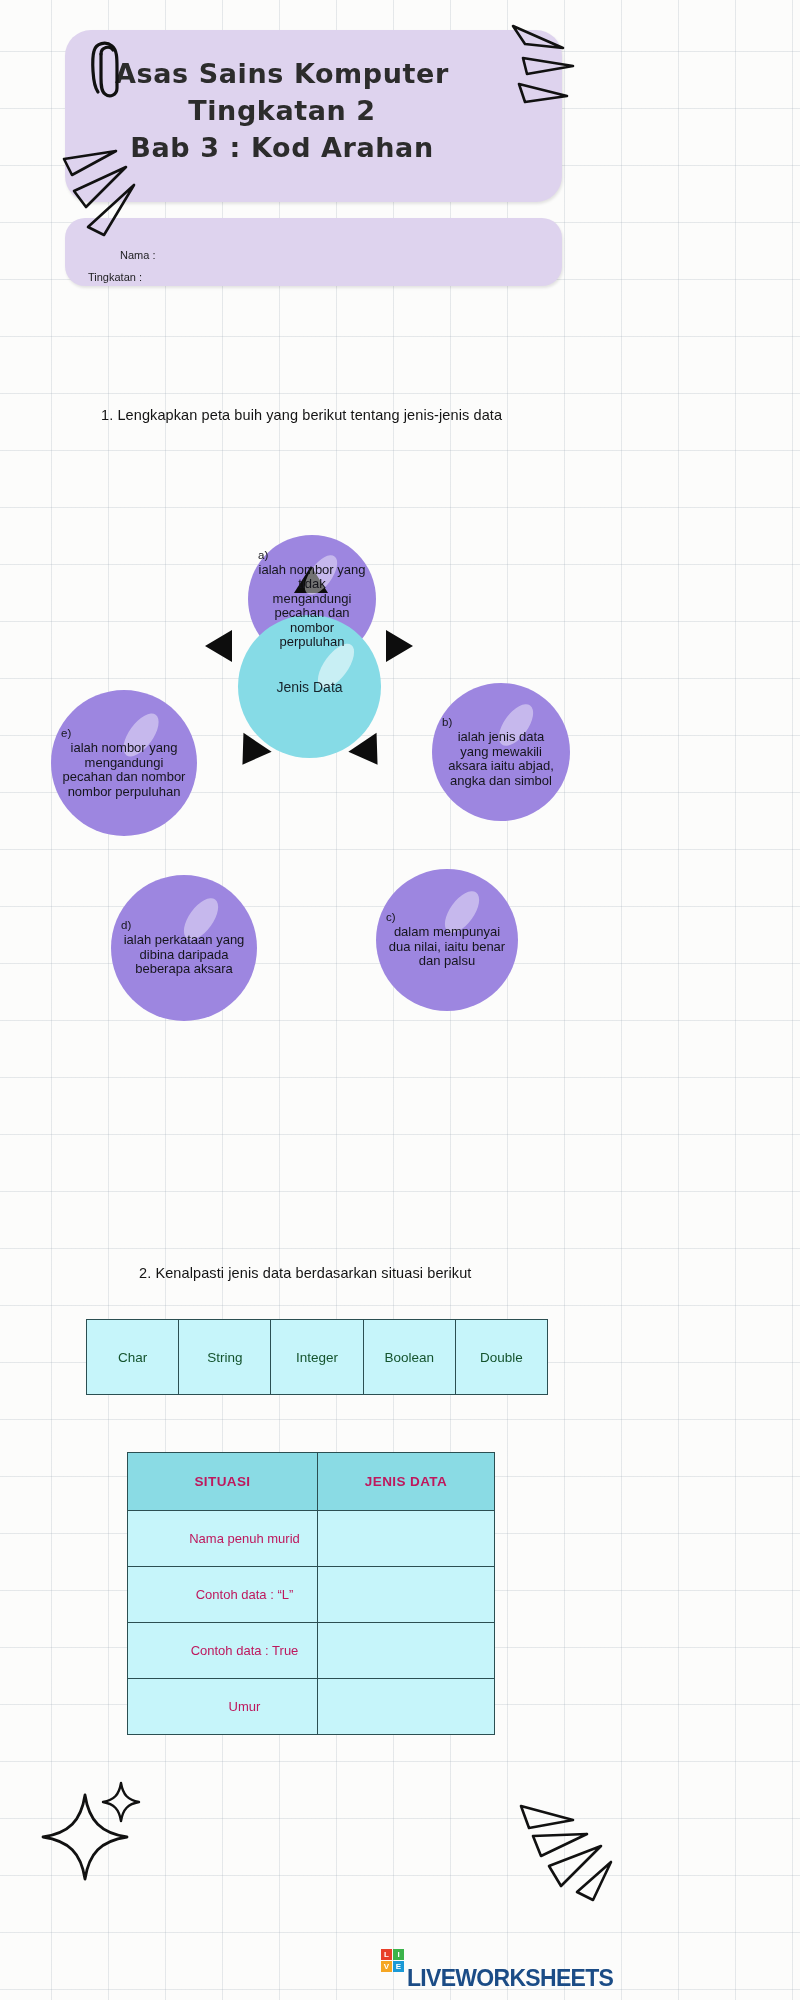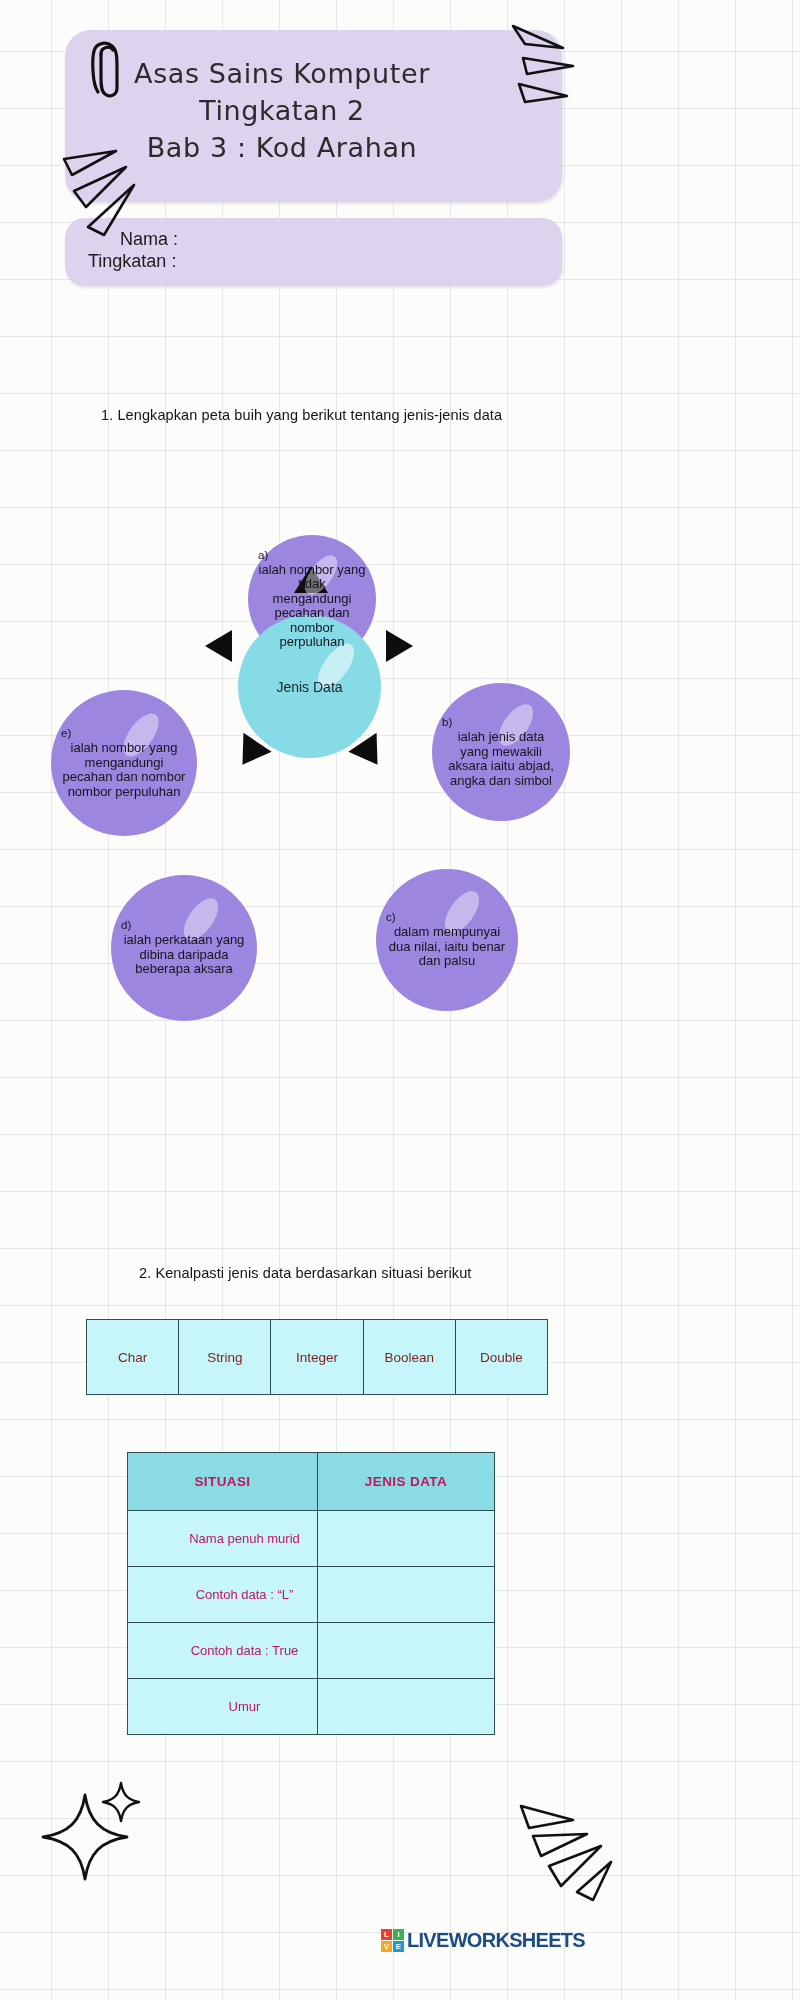--- a/index.html
+++ b/index.html
@@ -38,40 +38,40 @@
     box-shadow: 1px 2px 3px rgba(0,0,0,0.10);
   }
   #title-text {
     position: absolute;
     left: 65px; top: 55px;
     width: 393px;
     text-align: center;
     color: #2c2c2c;
     font-family: "DejaVu Sans", sans-serif;
     font-size: 27px;
-    font-weight: 400;
+    font-weight: 700;
     line-height: 37px;
     letter-spacing: 0.6px;
     padding-left: 41px;
   }
   #title-text .tline { display: block; }
 
   
   #name-card {
     position: absolute;
     left: 65px; top: 218px;
     width: 497px; height: 68px;
     background: #ded3ee;
     border-radius: 20px;
     box-shadow: 1px 2px 3px rgba(0,0,0,0.10);
   }
   #name-fields {
     position: absolute;
-    left: 88px; top: 228px;
-    font-size: 18px;
+    left: 88px; top: 244px;
+    font-size: 11px;
     color: #1d1d1f;
     line-height: 22px;
   }
   #name-fields .nf { display: block; }
   #name-fields .nf.indent { padding-left: 32px; }
 
   
   .doodle { position: absolute; z-index: 3; pointer-events: none; }
   #paperclip-icon { left: 88px; top: 38px; }
   #burst-topright-icon { left: 505px; top: 18px; }
@@ -152,21 +152,21 @@
     border: 1.4px solid #2b4f52;
     background: #c6f5fa;
   }
   #word-bank .wb-cell {
     flex: 1;
     display: flex;
     align-items: center;
     justify-content: center;
     border-right: 1.4px solid #2b4f52;
     font-size: 13.5px;
-    color: #7f1d1d;
+    color: #14532d;
   }
   #word-bank .wb-cell:last-child { border-right: none; }
 
   
   #situasi-table {
     position: absolute;
     left: 127px; top: 1452px;
     width: 367px;
     border-collapse: collapse;
     table-layout: fixed;
@@ -204,25 +204,26 @@
     grid-template-rows: 11px 11px;
     gap: 1px;
     margin-right: 3px;
   }
   #lw-tiles span {
     display: flex; align-items: center; justify-content: center;
     font-size: 8px; font-weight: 700; color: #fff;
     font-family: "Liberation Sans", sans-serif;
   }
   #lw-wordmark {
-    font-size: 20px;
+    font-size: 23px;
     font-weight: 700;
     color: #1b4c86;
     letter-spacing: -0.7px;
     font-family: "Liberation Sans", sans-serif;
+    margin-top: 36px;
   }
 </style>
 </head>
 <body>
 
 <div id="paper-bg"></div>
 
 <div id="content">
 
   <div id="title-card"></div>

